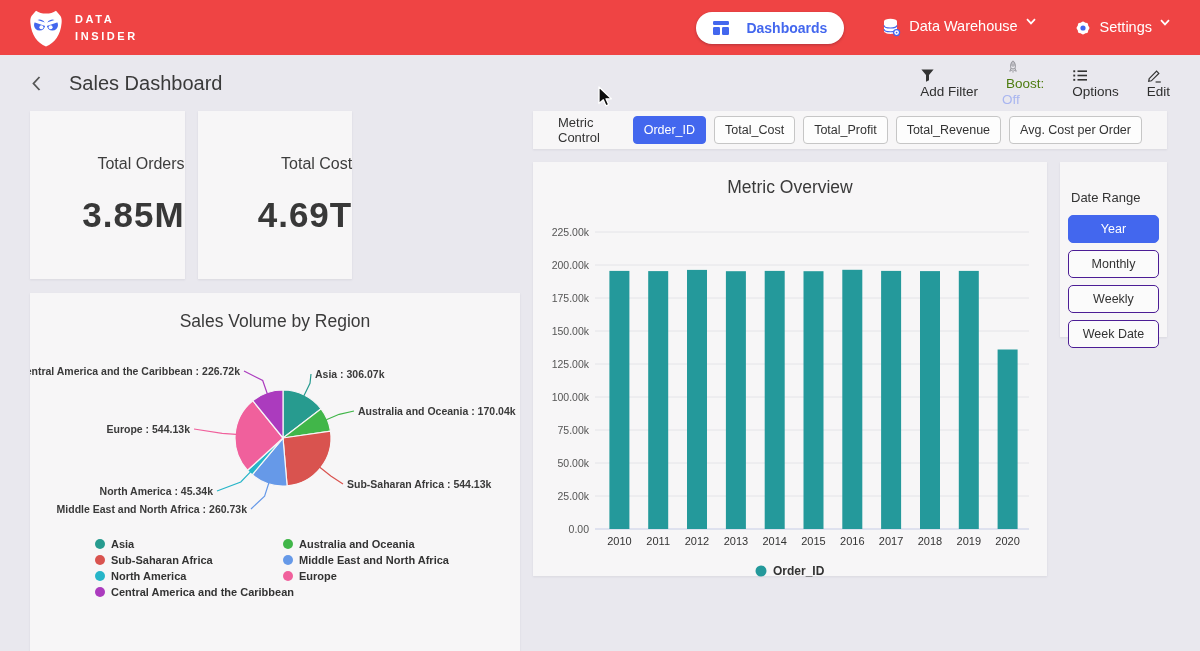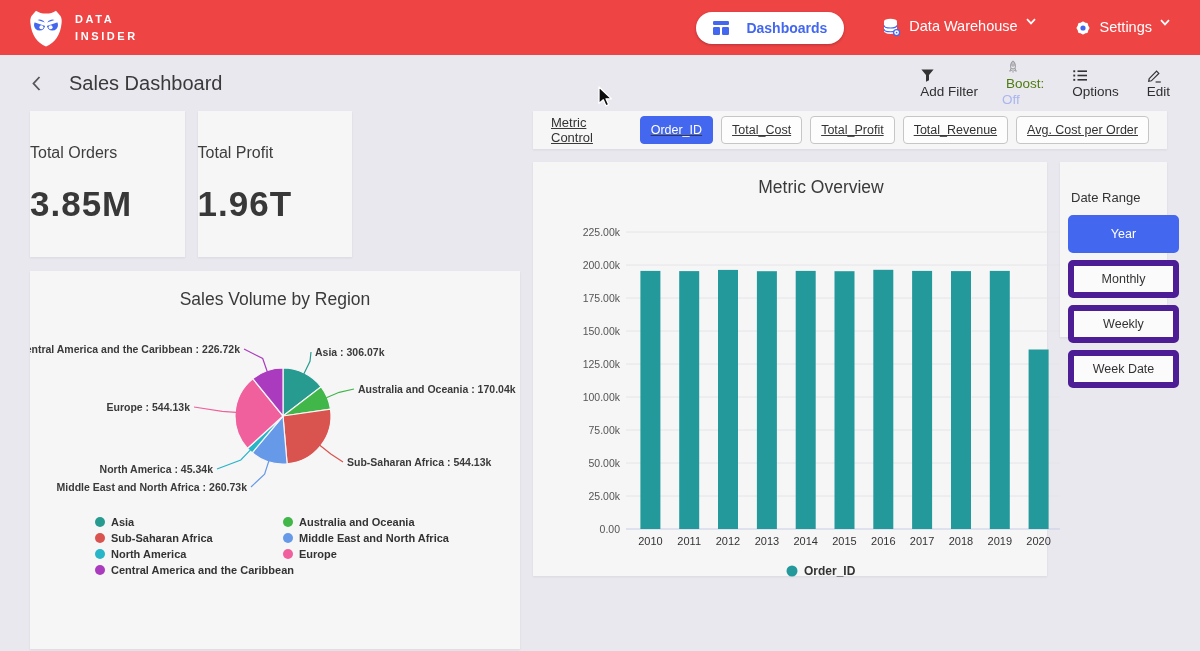--- a/index.html
+++ b/index.html
@@ -34,41 +34,41 @@
   .page-title { font-size:20px; font-weight:400; color:#3a3a3a; margin-left:24px; }
   .header-actions { margin-left:auto; display:flex; align-items:center; gap:28px; }
   .action { display:flex; align-items:flex-start; gap:1px; font-size:13.5px; color:#2f2f2f; cursor:pointer;flex-direction:column; }
   .action .muted { color:#4d7c0f; }
   .action .boost-off { color:#a9b6f0; }
   
   .main { display:flex; gap:13px; padding:0 33px 0 30px; }
   .card { background:#f7f6f7; box-shadow:0 1px 2px rgba(40,40,60,.08); }
   .left-col { width:490px; flex:none; }
   .kpi-row { display:flex; gap:13px; margin-bottom:14px; }
-  .kpi-card { width:154.6px; height:146px; display:flex; flex-direction:column; align-items:flex-start; justify-content:center; gap:22px; }
+  .kpi-card { width:154.6px; height:168px; display:flex; flex-direction:column; align-items:flex-end; justify-content:center; gap:22px; }
   .kpi-label { font-size:16px; color:#3d3d3d; }
   .kpi-value { font-size:35px; font-weight:bold; color:#383838; letter-spacing:1px; }
   .pie-card { height:378px; }
   .right-col { flex:1; display:flex; flex-direction:column; }
-  .metric-bar { height:38px; display:flex; align-items:center; gap:8px; padding:0 18px; margin-bottom:13px;text-decoration:underline; }
+  .metric-bar { height:38px; display:flex; align-items:center; gap:8px; padding:0 25px; margin-bottom:13px; }
   .metric-label { font-size:13px; color:#333; margin-right:7px; }
   .mc-btn {
     font-family:inherit; font-size:12.5px; color:#333;
     background:#fdfdfd; border:1px solid #c6c6c6; border-radius:4px;
     padding:6px 10px; cursor:pointer; white-space:nowrap;
   }
   .mc-btn.selected, .dr-btn.selected { background:#4367ee; border-color:#4367ee; color:#fff; }
   .right-row { display:flex; gap:13px; }
-  .chart-card { width:514px; height:414px;padding-left:31px; }
+  .chart-card { width:514px; height:414px; }
   .date-card { width:107px; height:175px; padding:28px 8px; }
   .dr-label { font-size:13px; color:#333; margin:0 0 10px 3px; }
   .dr-btn {
-    display:block; width:111px; padding:6px 0; margin-bottom:7px;
+    display:block; width:91px; padding:6px 0; margin-bottom:7px;
     font-family:inherit; font-size:12.5px; color:#333; text-align:center;
-    background:#fbfbfb; border:6px solid #4c1d95; border-radius:5px; cursor:pointer;
+    background:#fbfbfb; border:1px solid #4c1d95; border-radius:5px; cursor:pointer;
   }
   .cursor { position:absolute; left:598px; top:86px; }
   svg { display:block; }
 </style>
 </head>
 <body>
 
 <div class="topbar">
   <div class="brand">
     <svg width="36" height="40" viewBox="0 0 36 40">
@@ -176,22 +176,22 @@
 
 <div class="main">
 
   <div class="left-col">
     <div class="kpi-row">
       <div class="card kpi-card">
         <div class="kpi-label">Total Orders</div>
         <div class="kpi-value">3.85M</div>
       </div>
       <div class="card kpi-card">
-        <div class="kpi-label">Total Profit</div>
-        <div class="kpi-value">1.96T</div>
+        <div class="kpi-label">Total Cost</div>
+        <div class="kpi-value">4.69T</div>
       </div>
     </div>
     <div class="card pie-card">
       <svg width="490" height="333" viewBox="0 0 490 333">
           <text x="245" y="34" text-anchor="middle" font-size="17.5" fill="#3a3a3a">Sales Volume by Region</text>
           <path d="M253 145 L253.0 97.0 A48 48 0 0 1 291.1 115.8 Z" fill="#279b8f" stroke="#f7f6f7" stroke-width="1.2"></path>
           <polyline points="273.8,102.9 280.0,90.3 281,81" fill="none" stroke="#279b8f" stroke-width="1.2"></polyline>
           <text x="285" y="85" text-anchor="start" font-size="10.5" font-weight="bold" fill="#3a3a3a">Asia : 306.07k</text>
           <path d="M253 145 L291.1 115.8 A48 48 0 0 1 300.5 138.1 Z" fill="#41b649" stroke="#f7f6f7" stroke-width="1.2"></path>
           <polyline points="296.3,126.7 309.2,121.3 324,118" fill="none" stroke="#41b649" stroke-width="1.2"></polyline>

